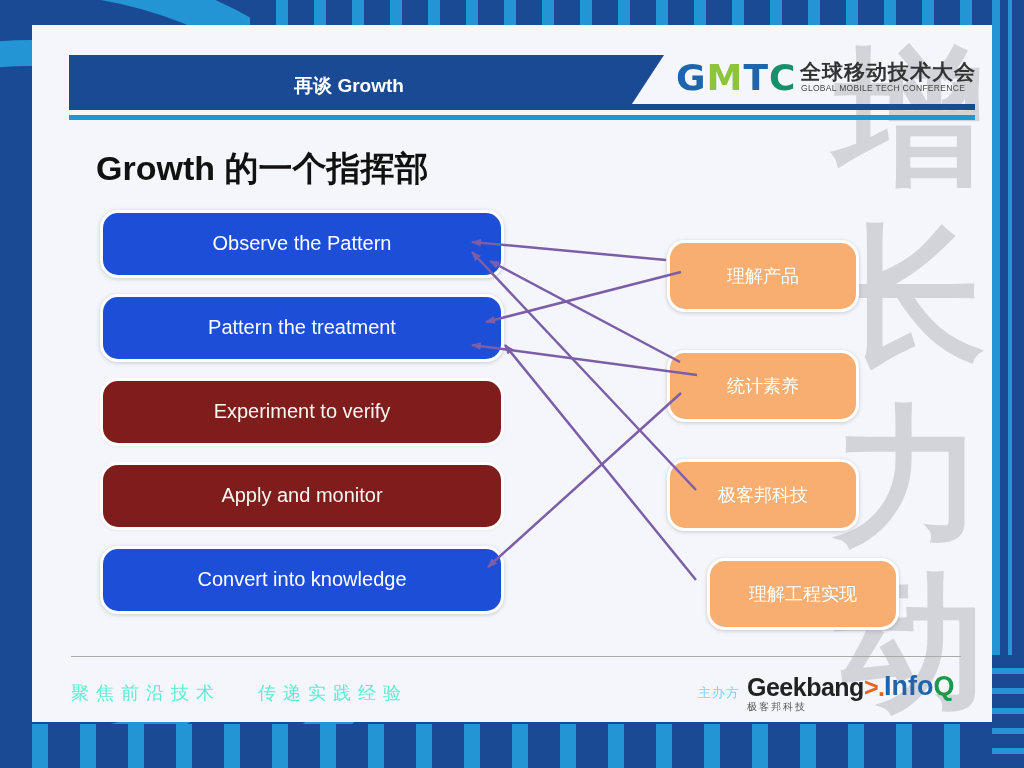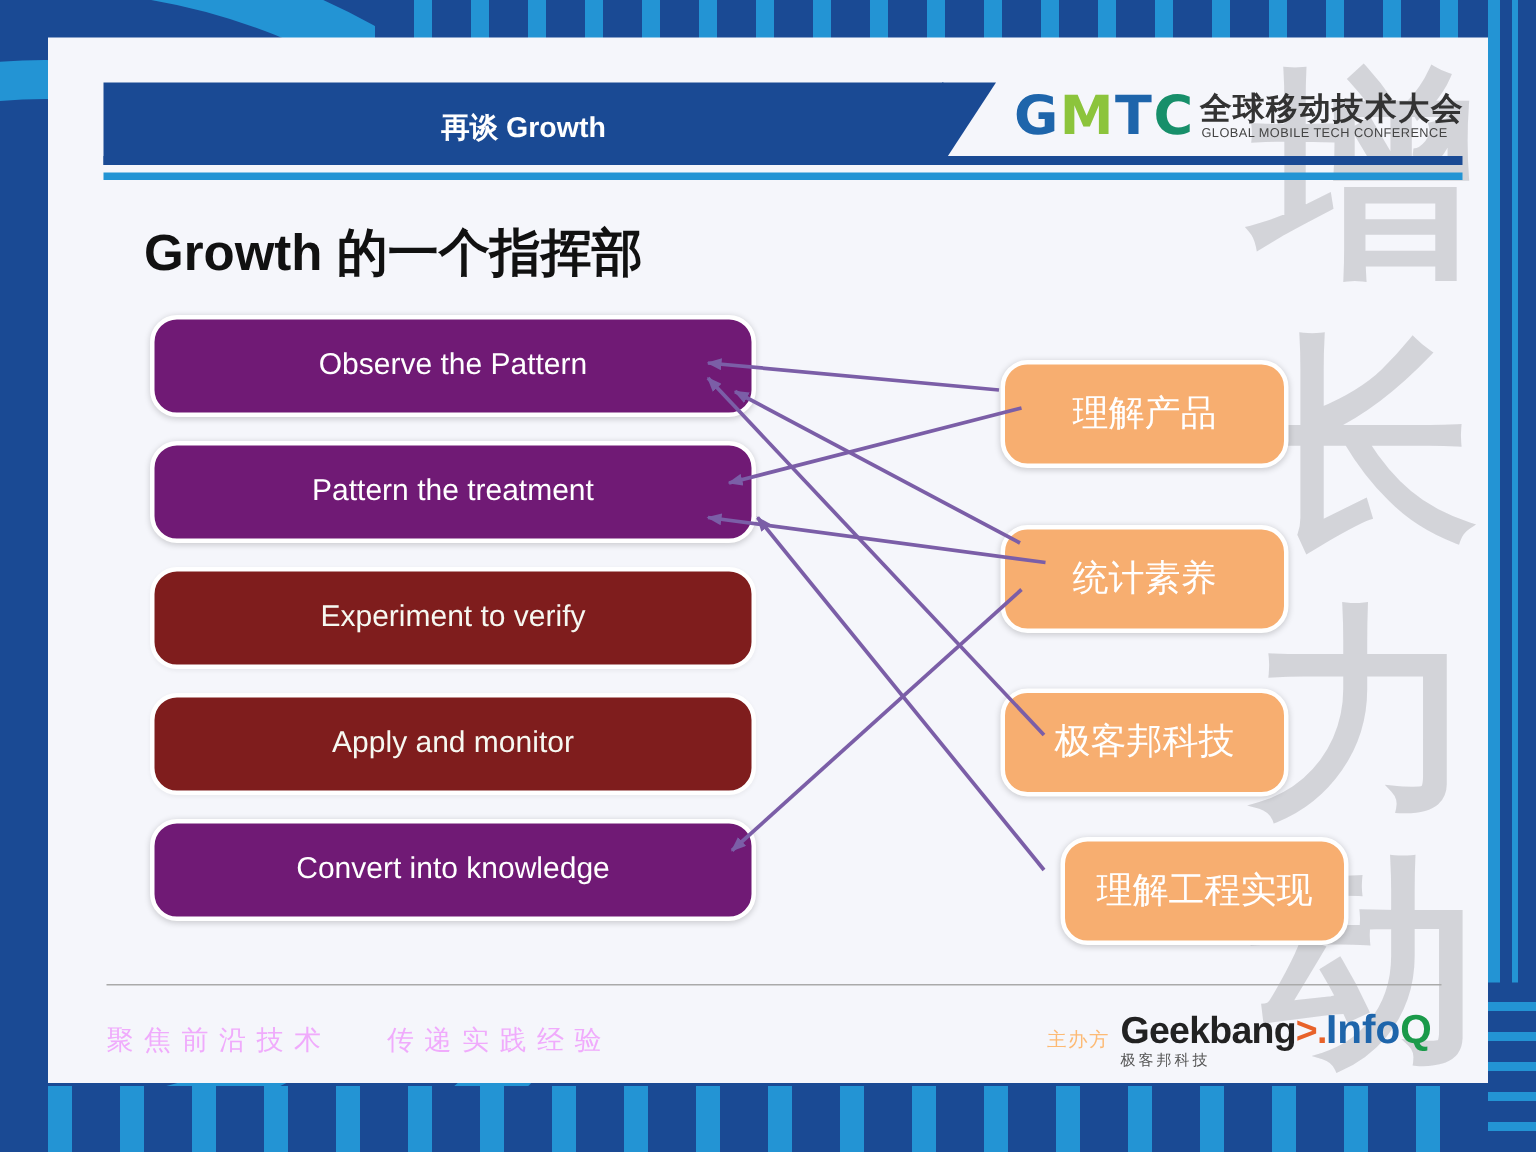--- a/index.html
+++ b/index.html
@@ -87,42 +87,42 @@
     }
     
     .subtitle {
       position: absolute; left: 96px; top: 146px; font-size: 34px; font-weight: bold;
       color: #111111;
     }
     
     .step {
       position: absolute; left: 100px; width: 404px; height: 68px;
       border-radius: 18px; border: 3px solid #ffffff; box-sizing: border-box;
-      background: #701a75; color: #ffffff; text-align: center;
+      background: #1d4ed8; color: #ffffff; text-align: center;
       font-size: 20px; line-height: 60px;
       box-shadow: 0 1px 4px rgba(0,0,0,0.18);
     }
     .step.faded { background: #7f1d1d; color: #f6f8f1; box-shadow: 0 1px 3px rgba(0,0,0,0.05); }
     .skill {
       position: absolute; left: 667px; width: 192px; height: 72px;
       border-radius: 18px; border: 3px solid #ffffff; box-sizing: border-box;
       background: #f7ae70; color: #ffffff; text-align: center;
-      font-size: 24px; line-height: 66px;
+      font-size: 18px; line-height: 66px;
       box-shadow: 0 1px 4px rgba(0,0,0,0.18);
     }
     .arrows { position: absolute; left: 0; top: 0; width: 1024px; height: 768px; pointer-events: none; }
     
     .footer-line {
       position: absolute; left: 71px; top: 656px; width: 890px; height: 1px; background: #aaaaaa;
     }
     .slogan {
-      position: absolute; top: 681px; font-size: 18px; color: #f0abfc; letter-spacing: 7px;
+      position: absolute; top: 681px; font-size: 18px; color: #5eead4; letter-spacing: 7px;
     }
     .organizer-label {
-      position: absolute; left: 698px; top: 684px; font-size: 13px; color: #fdba74; letter-spacing: 1px;
+      position: absolute; left: 698px; top: 684px; font-size: 13px; color: #7dd3fc; letter-spacing: 1px;
     }
     .geekbang {
       position: absolute; left: 747px; top: 673px; font-size: 25px; font-weight: bold; color: #222222;
       letter-spacing: -0.5px;
     }
     .geekbang .accent { color: #e8622a; }
     .geekbang-sub {
       position: absolute; left: 747px; top: 700px; font-size: 10px; color: #555555; letter-spacing: 2px;
     }
     .infoq {

